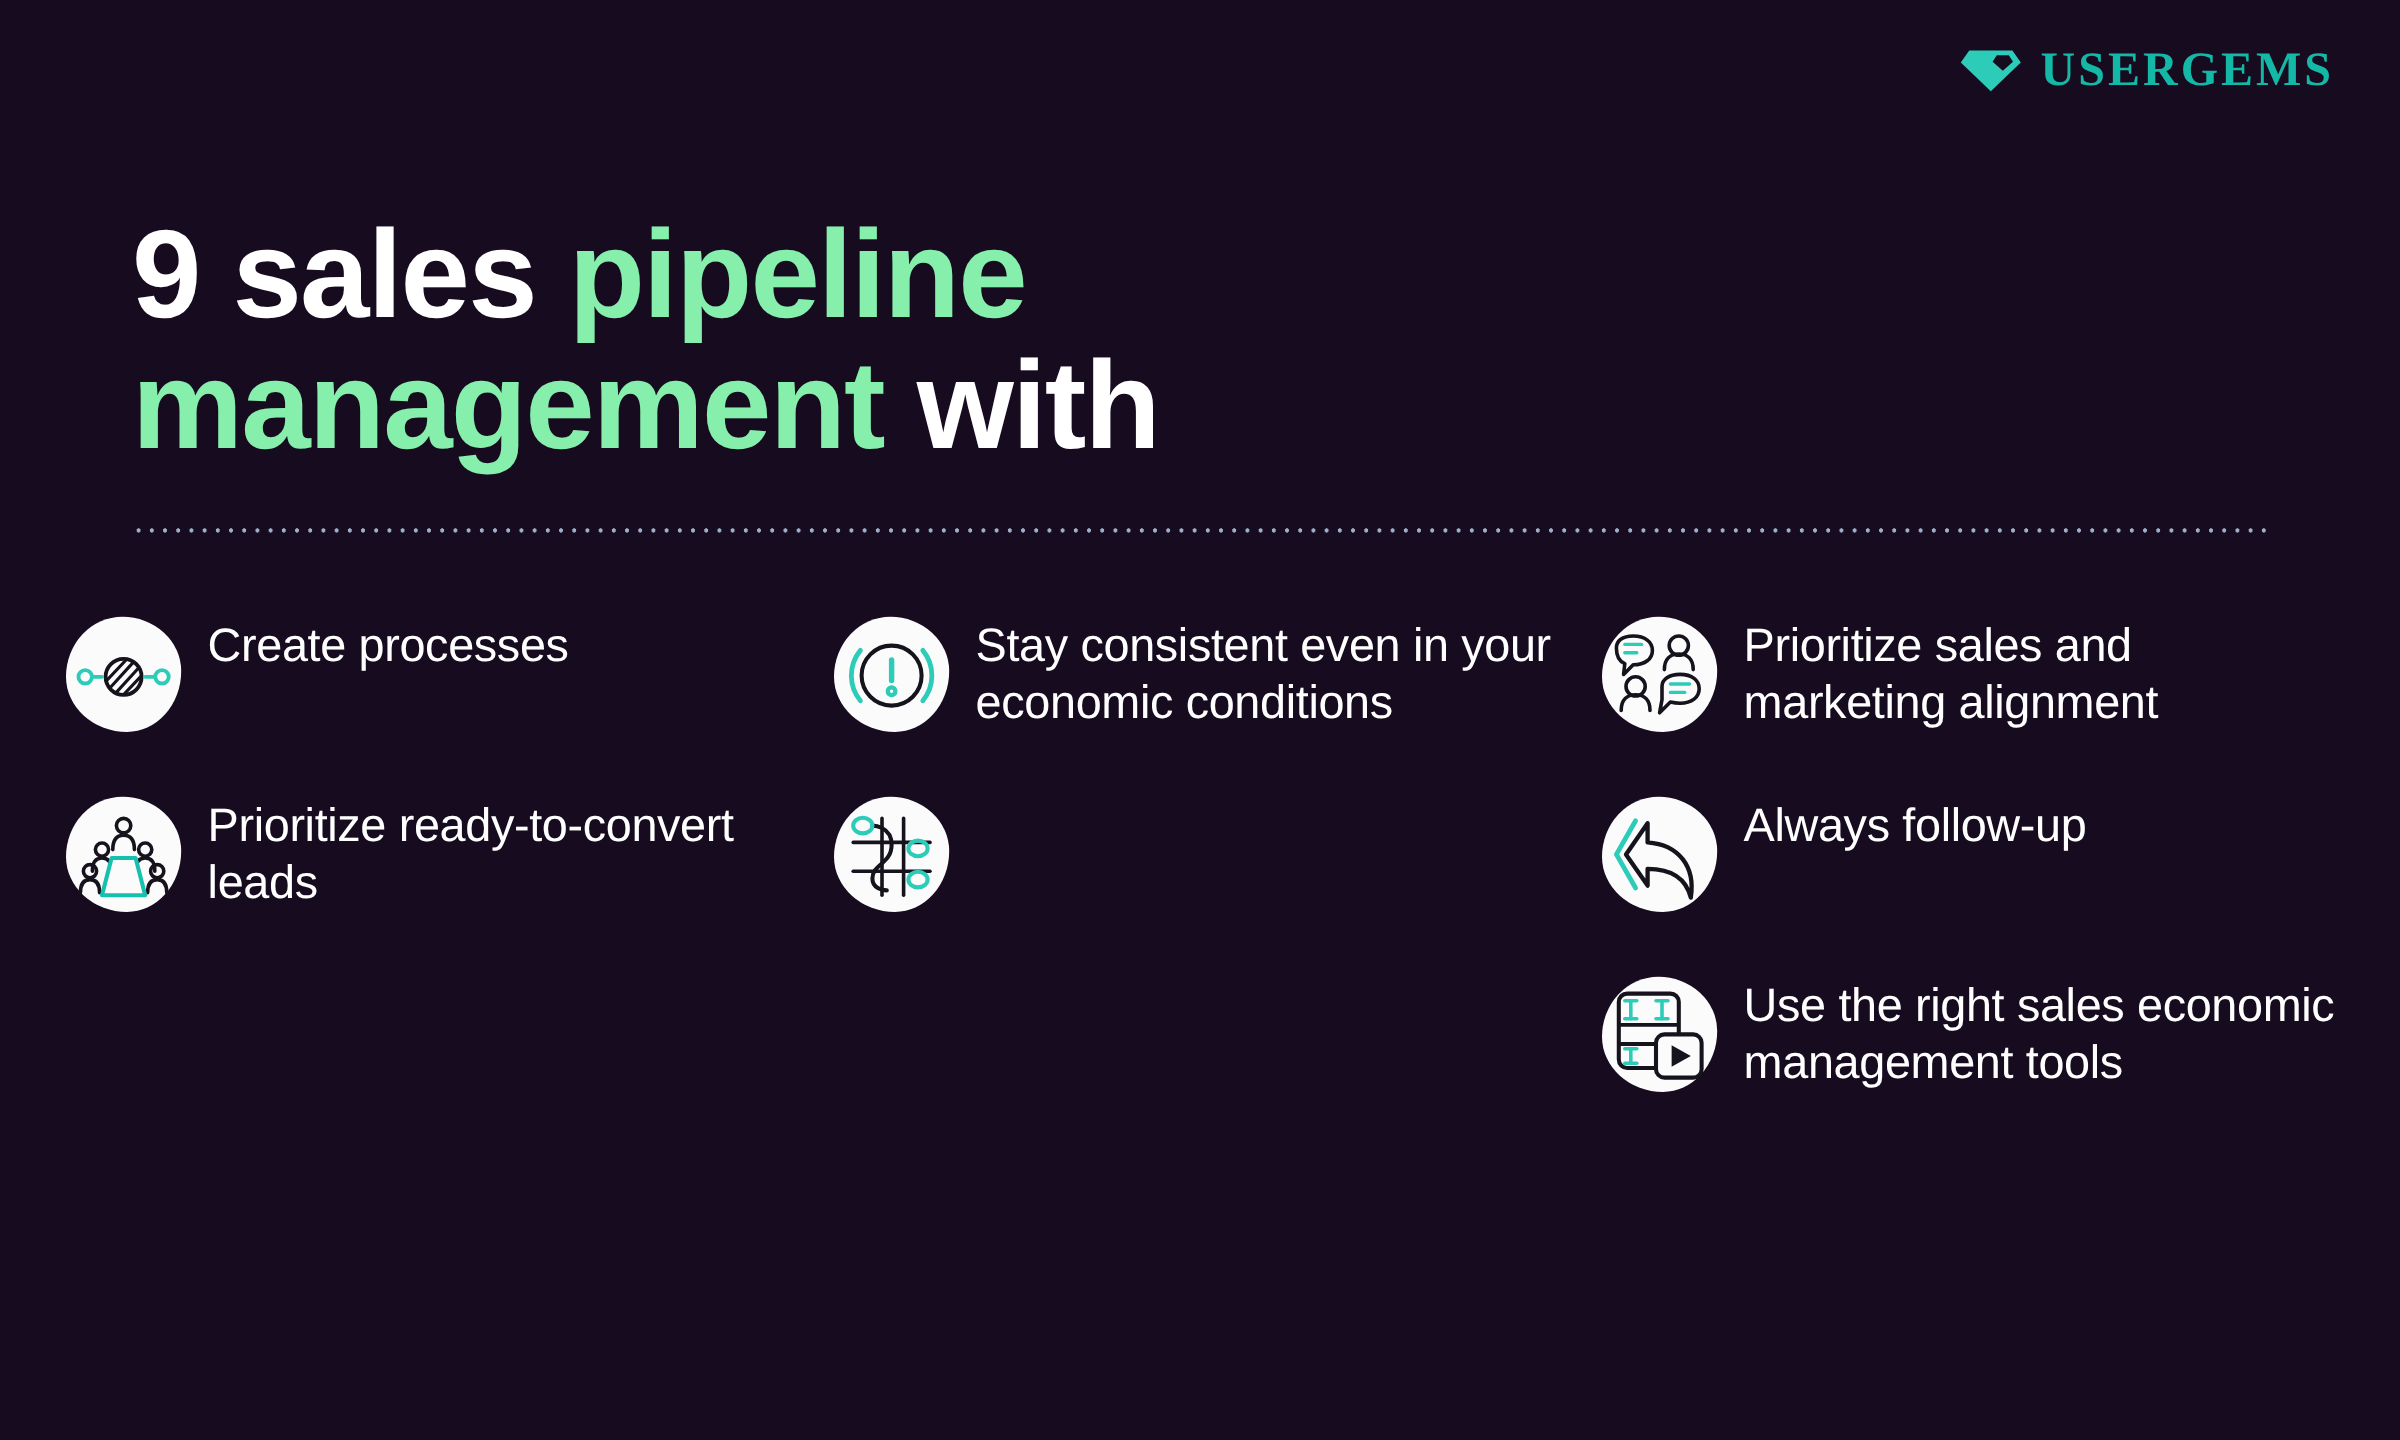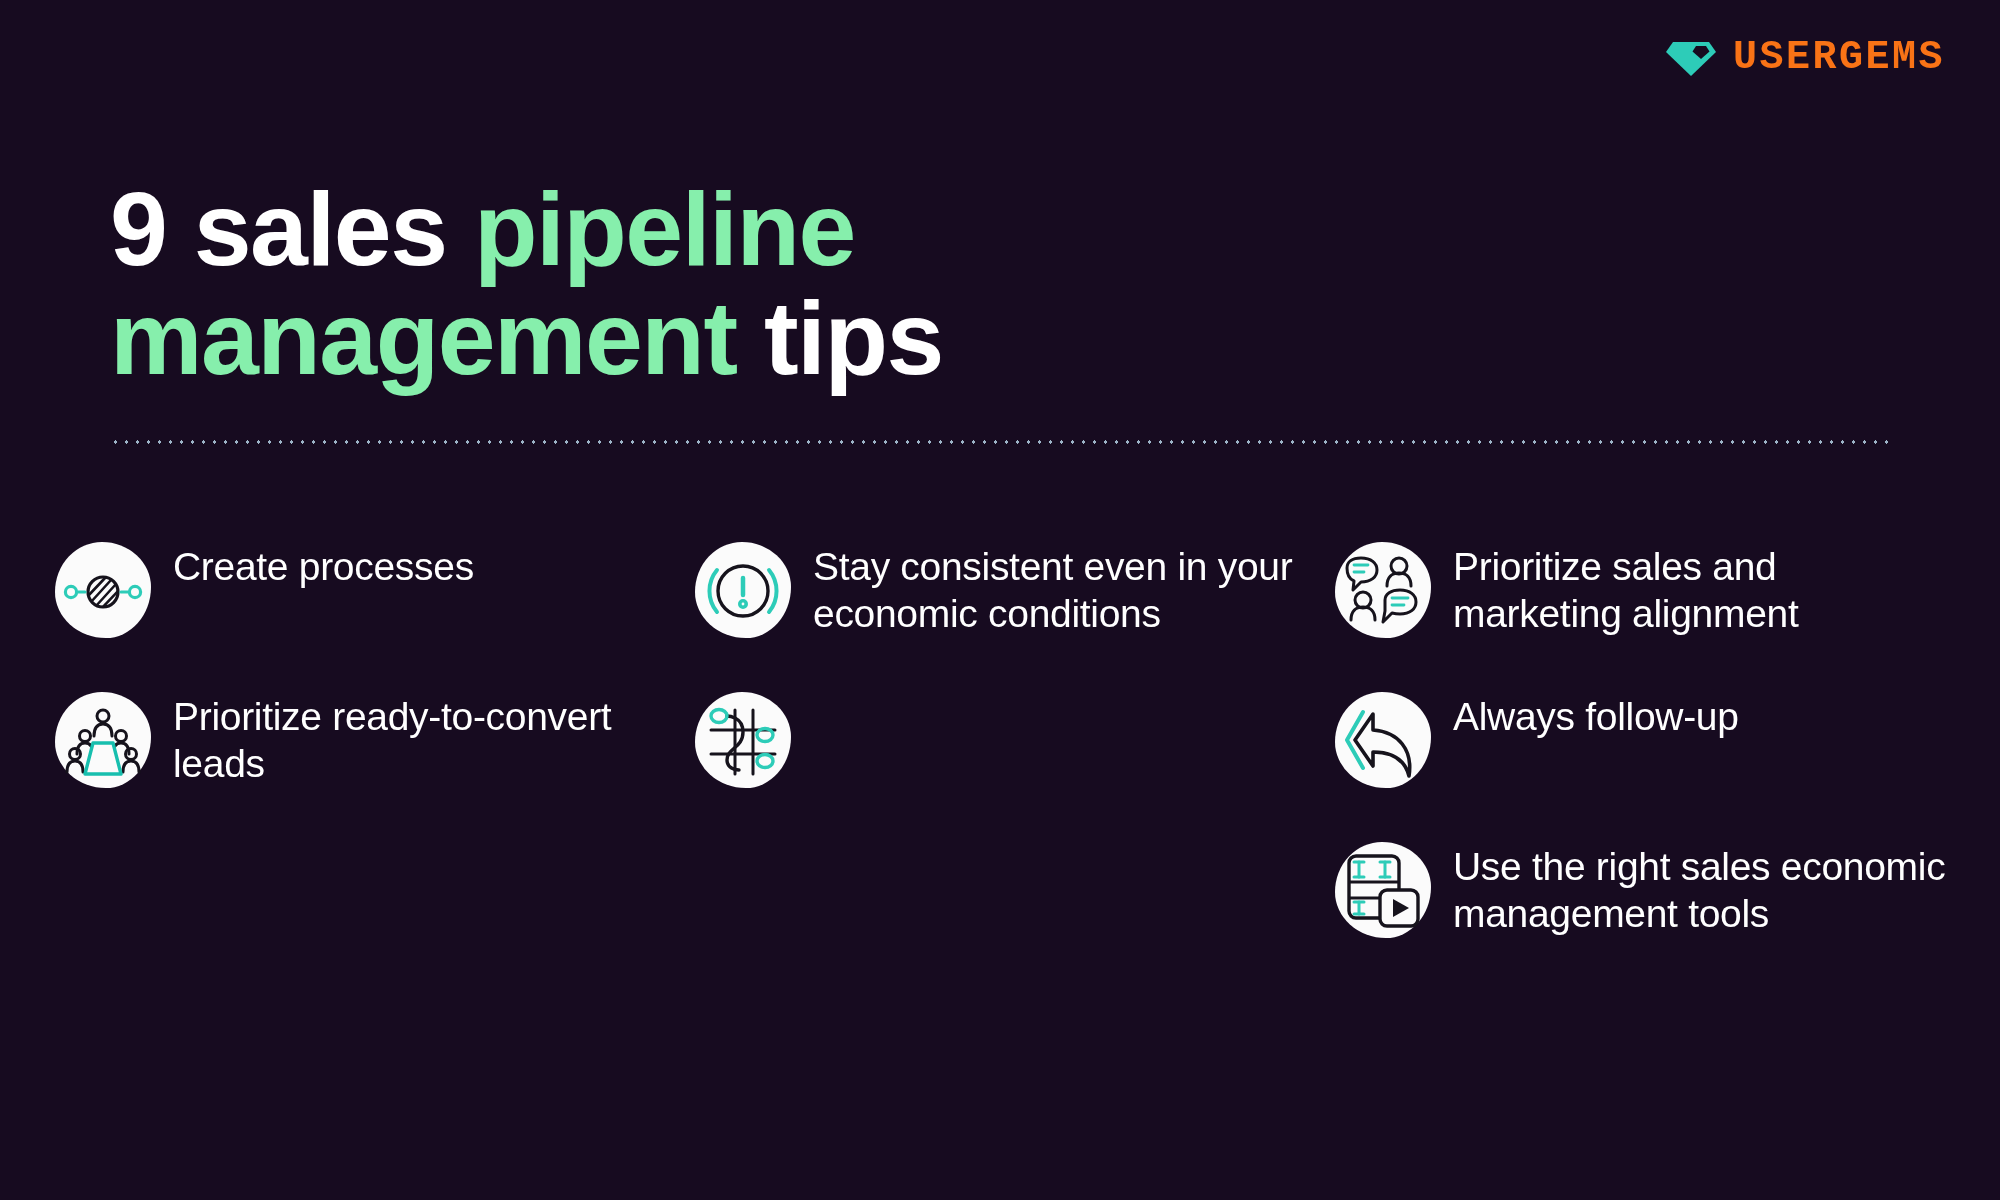--- a/index.html
+++ b/index.html
@@ -20,26 +20,26 @@
   .logo-wrap {
     position: absolute;
     top: 38px;
     right: 55px;
     display: flex;
     align-items: center;
     gap: 16px;
   }
   .logo-gem { display: block; }
   .logo-text {
-    color: #f97316;
+    color: #14b8a6;
     font-size: 40px;
     font-weight: bold;
     letter-spacing: 2.5px;
     line-height: 1;
-    font-family: Liberation Mono, monospace;
+    font-family: Liberation Serif, serif;
   }
 
   
   .title {
     position: absolute;
     top: 105px;
     left: 110px;
     width: 1300px;
     font-size: 104px;
     font-weight: bold;
@@ -59,21 +59,21 @@
     height: 4px;
     background-image: radial-gradient(circle, #9DB4C8 1.6px, rgba(0,0,0,0) 1.8px);
     background-size: 11px 4px;
     background-repeat: repeat-x;
     background-position: left center;
   }
 
   
   .tips-grid {
     position: absolute;
-    top: 540px;
+    top: 512px;
     left: 55px;
     width: 1900px;
     display: grid;
     grid-template-columns: 640px 640px 620px;
     column-gap: 0px;
   }
   .tip-col { display: flex; flex-direction: column; }
 
   .tip {
     display: flex;
@@ -118,21 +118,21 @@
 <div class="logo-wrap">
   <span>
     <svg class="logo-gem" width="52" height="40" viewBox="0 0 52 40" aria-hidden="true">
       <path d="M8 4 L44 4 L51 14 L26 38 L1 14 Z" fill="#2DCCB8"></path>
       <path d="M31 8 L41 8 L44.5 13.5 L36 21 L27.5 13.5 Z" fill="#170B20"></path>
     </svg>
   </span>
   <span class="logo-text">USERGEMS</span>
 </div>
 
-<h1 class="title"><span>9 sales </span><span class="accent">pipeline management</span><span> tips</span></h1>
+<h1 class="title"><span>9 sales </span><span class="accent">pipeline management</span><span> with</span></h1>
 
 <div class="divider"></div>
 
 <div class="tips-grid">
 
   <div class="tip-col col-1">
 
     <div class="tip">
       <div class="tip-icon">
         <div class="blob"></div>

